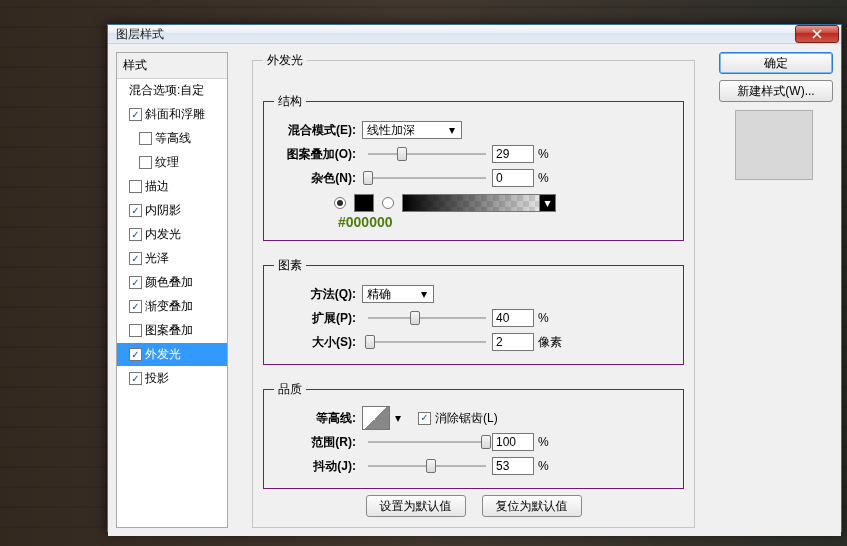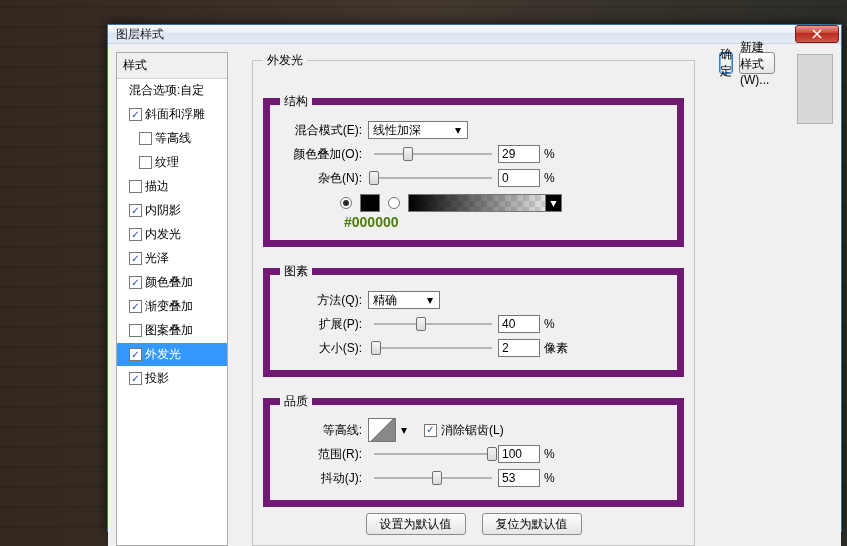--- a/index.html
+++ b/index.html
@@ -20,24 +20,24 @@
 .lefthdr { padding: 4px 6px; border-bottom: 1px solid #d0d0d0; background: #f0f0f0; }
 .leftrow { padding: 3px 6px 3px 12px; display: flex; align-items: center; gap: 3px; border-bottom: 1px solid #fff; }
 .leftrow.sub { padding-left: 22px; }
 .leftrow.sel { background: #3399ff; color: #fff; }
 .cb { width: 13px; height: 13px; border: 1px solid #767676; background: #fff; display: inline-flex; align-items: center; justify-content: center; }
 .cb.checked::after { content: "✓"; font-size: 10px; color: #1a4f9c; line-height: 1; }
 .leftrow.sel .cb.checked::after { color: #1a4f9c; }
 .centercol { flex: 1; display: flex; flex-direction: column; gap: 4px; }
 fieldset.grp { border: 1px solid #c5c5c5; padding: 8px 10px 10px 10px; position: relative; }
 fieldset.grp > legend { padding: 0 4px; color: #000; }
-.subgrp { border: 7px solid #701a75; padding: 8px 10px 10px 10px; margin-top: 16px; }
+.subgrp { border: 1px solid #701a75; padding: 8px 10px 10px 10px; margin-top: 16px; }
 .subgrp > legend { padding: 0 4px; }
 .row { display: flex; align-items: center; height: 24px; }
-.row .lbl { width: 88px; text-align: right; padding-right: 6px; }
+.row .lbl { width: 88px; text-align: right; padding-right: 6px; font-weight: bold; }
 .combo { width: 100px; height: 18px; border: 1px solid #767676; background: #fff; display: flex; align-items: center; padding: 0 2px 0 4px; justify-content: space-between; }
 .combo .arrow { width: 14px; text-align: center; }
 .slider { position: relative; width: 118px; height: 16px; margin: 0 6px; }
 .slider .track { position: absolute; left: 0; right: 0; top: 7px; height: 2px; background: #b5b5b5; }
 .slider .thumb { position: absolute; top: 1px; width: 10px; height: 14px; background: linear-gradient(#f6f6f6,#d9d9d9); border: 1px solid #707070; border-radius: 2px; transform: translateX(-50%); }
 .numbox { width: 42px; height: 18px; border: 1px solid #767676; background: #fff; text-align: left; padding: 0 3px; line-height: 16px; }
 .unit { margin-left: 4px; }
 .colorpick { display: flex; align-items: center; gap: 8px; padding-left: 60px; height: 26px; }
 .radio { width: 12px; height: 12px; border: 1px solid #767676; border-radius: 50%; display: inline-flex; align-items: center; justify-content: center; background: #fff; }
 .radio.on::after { content: ""; width: 6px; height: 6px; background: #2b2b2b; border-radius: 50%; }
@@ -45,21 +45,21 @@
 .gradbar { width: 154px; height: 18px; border: 1px solid #767676; background:
   linear-gradient(90deg, #000 0%, rgba(0,0,0,0) 100%),
   repeating-conic-gradient(#e4e4e4 0 25%, #fff 0 50%) 0 0/12px 12px; display: flex; }
 .gradbar .garrow { margin-left: auto; width: 16px; background: #000; color: #fff; text-align: center; line-height: 16px; border-left: 1px solid #767676; }
 .annot { color: #4d7c0f; font-weight: bold; font-size: 14px; margin-left: 64px; margin-top: -2px; }
 .contour { width: 28px; height: 24px; border: 1px solid #767676; background: linear-gradient(135deg, #fff 0 50%, #888 50% 100%); display: inline-block; }
 .contourwrap { display: inline-flex; align-items: center; gap: 2px; }
 .contourarrow { width: 12px; height: 24px; display: flex; align-items: center; justify-content: center; }
 .btnrow { display: flex; gap: 16px; justify-content: center; margin-top: 6px; }
 .btn { min-width: 100px; height: 22px; border: 1px solid #8a8a8a; background: linear-gradient(#fdfdfd,#e6e6e6); border-radius: 3px; display: inline-flex; align-items: center; justify-content: center; padding: 0 10px; }
-.rightcol { width: 114px; display: flex; flex-direction: row; gap: 6px; align-items: stretch; }
+.rightcol { width: 114px; display: flex; flex-direction: column; gap: 6px; align-items: stretch; }
 .rbtn { height: 22px; border: 1px solid #8a8a8a; background: linear-gradient(#fdfdfd,#e6e6e6); border-radius: 3px; display: flex; align-items: center; justify-content: center; }
 .rbtn.primary { border: 1px solid #2f7bd9; box-shadow: 0 0 0 1px #7db7f0 inset; }
 .previewrow { display: flex; align-items: center; gap: 4px; margin-top: 2px; padding-left: 12px; }
 .previewimg { width: 78px; height: 70px; background: #d8d8d8; border: 1px solid #b0b0b0; margin: 2px 0 0 16px; }
 </style>
 </head>
 <body>
 
 <div class="backdrop"></div>
 
@@ -138,21 +138,21 @@
         <fieldset class="subgrp">
           <legend>结构</legend>
           <div class="row">
             <span class="lbl">混合模式(E):</span>
             <div class="combo">
               <span>线性加深</span>
               <span class="arrow">▾</span>
             </div>
           </div>
           <div class="row">
-            <span class="lbl">颜色叠加(O):</span>
+            <span class="lbl">图案叠加(O):</span>
             <div class="slider">
                 <div class="track"></div>
                 <div class="thumb" style="left:29%"></div>
               </div>
             <div class="numbox">29</div>
             <span class="unit">%</span>
           </div>
           <div class="row">
             <span class="lbl">杂色(N):</span>
             <div class="slider">

